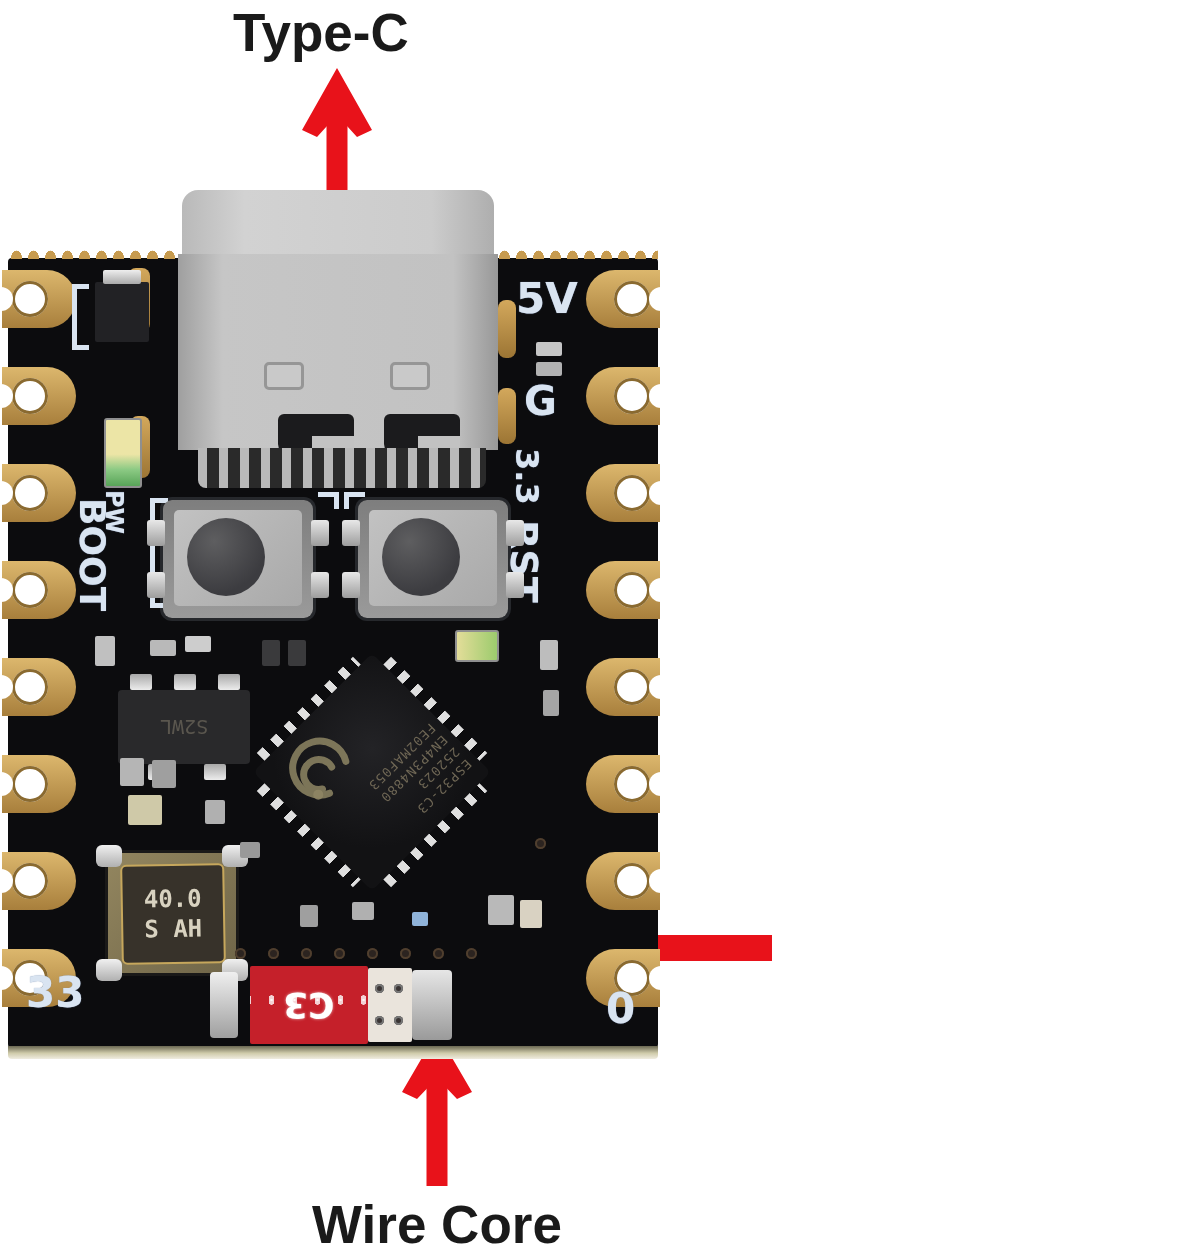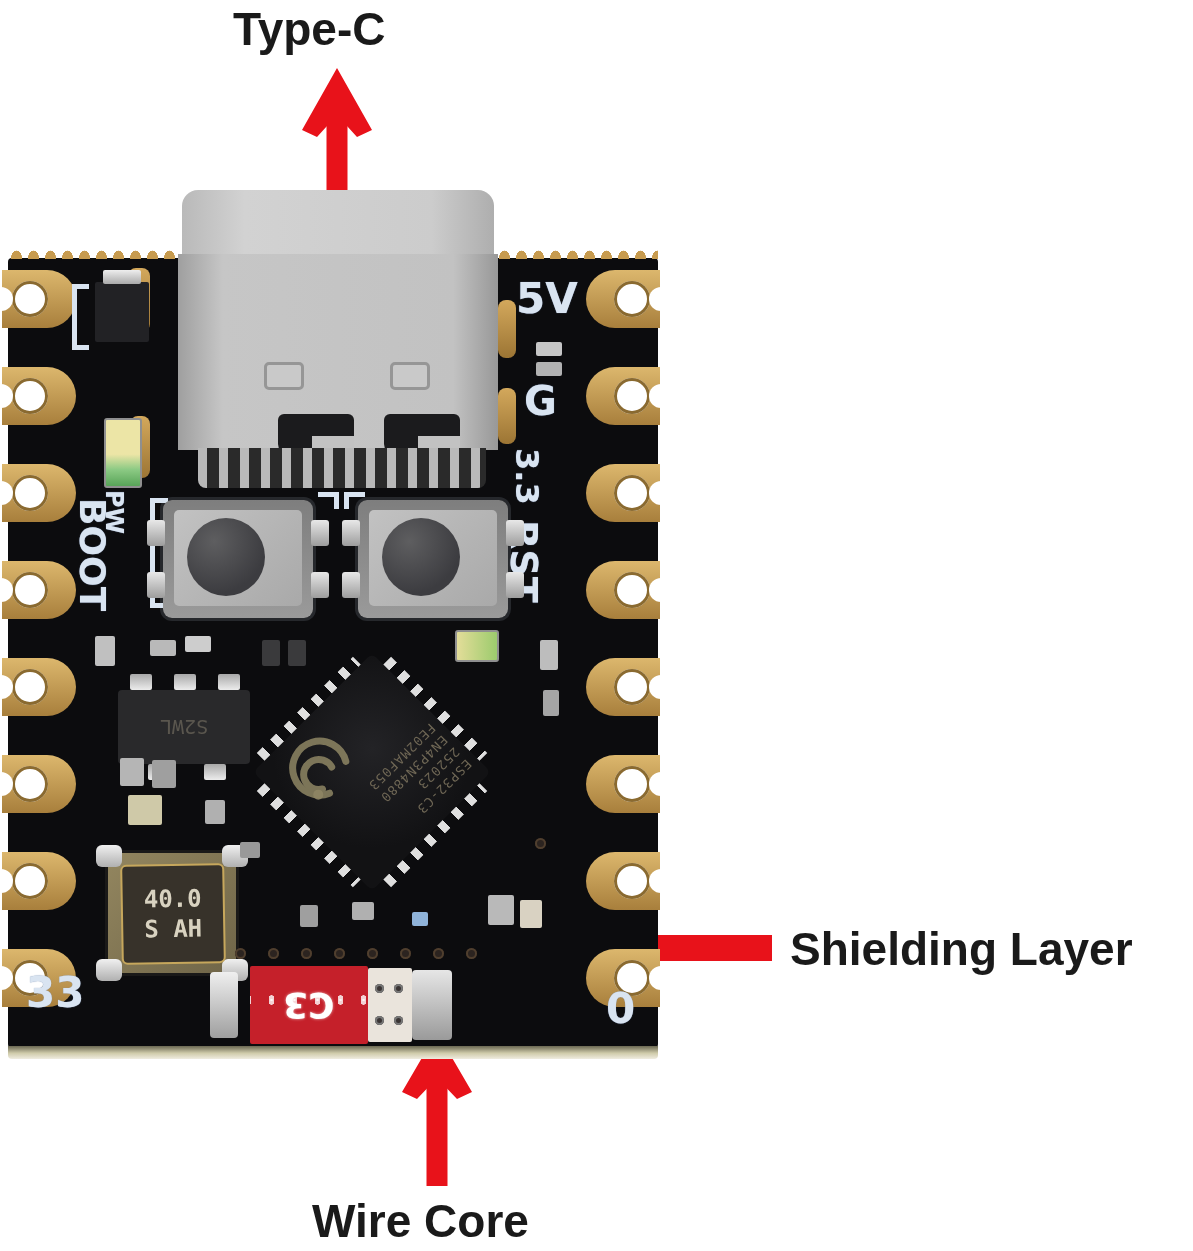--- a/index.html
+++ b/index.html
@@ -1,19 +1,19 @@
 <!DOCTYPE html>
 <html><head>
 <meta charset="utf-8">
 <style>
   html,body{margin:0;padding:0;background:#ffffff;}
   .stage{position:relative;width:1193px;height:1251px;background:#ffffff;overflow:hidden;
          font-family:"Liberation Sans",sans-serif;}
   .abs{position:absolute;}
-  .callout{position:absolute;color:#1a1a1a;font-weight:bold;font-size:46px;letter-spacing:0px;white-space:nowrap;}
+  .callout{position:absolute;color:#1a1a1a;font-weight:bold;font-size:53px;letter-spacing:0px;white-space:nowrap;}
 
   
   .board{position:absolute;left:8px;top:258px;width:650px;height:790px;background:#0c0c0e;border-radius:4px;text-decoration:underline;}
   .board-bottom-edge{position:absolute;left:8px;top:1046px;width:650px;height:13px;
       background:linear-gradient(#6b6852,#cfcbaa 55%,#efece0);border-radius:0 0 4px 4px;}
   .zigzag{position:absolute;top:-13px;height:14px;
       background-image:radial-gradient(ellipse 8px 12px at 50% 100%, #c79b4f 68%, transparent 72%);
       background-size:17px 14px;background-position:0 0;background-repeat:repeat-x;}
 
   
@@ -101,21 +101,20 @@
       background:linear-gradient(90deg,#e3dd99,#9ccb6d);}
 
   .arrow-svg{position:absolute;}
 </style>
 </head>
 <body>
 
 <div class="stage">
 
   <div class="callout" style="left:233px;top:2px;">Type-C</div>
-  <div class="callout" style="left:790px;top:922px;">Shielding Layer</div>
   <div class="callout" style="left:312px;top:1194px;">Wire Core</div>
 
   <svg class="arrow-svg" style="left:294px;top:62px;" width="88" height="198" viewBox="0 0 88 198">
     <polygon points="43,6 78,68 63,75 43,53 23,75 8,68" fill="#e8121a"></polygon>
     <rect x="32.5" y="46" width="21" height="152" fill="#e8121a"></rect>
   </svg>
 
   <svg class="arrow-svg" style="left:450px;top:900px;" width="330" height="96" viewBox="0 0 330 96">
     <polygon points="4,48 66,13 73,28 51,48 73,68 66,83" fill="#e8121a"></polygon>
     <rect x="46" y="35" width="276" height="26" fill="#e8121a"></rect>

